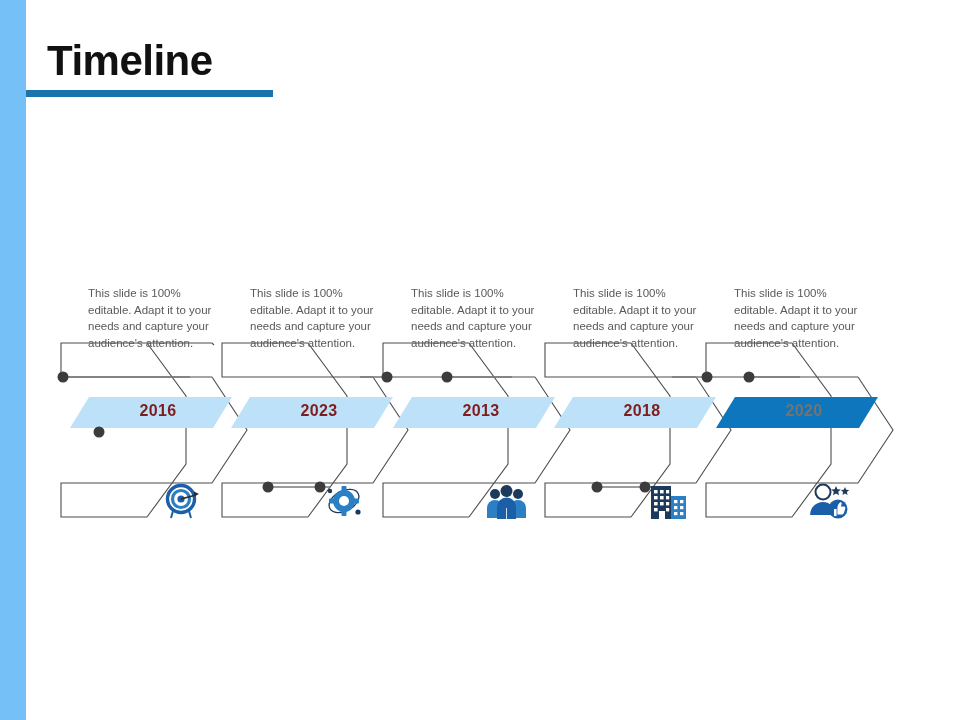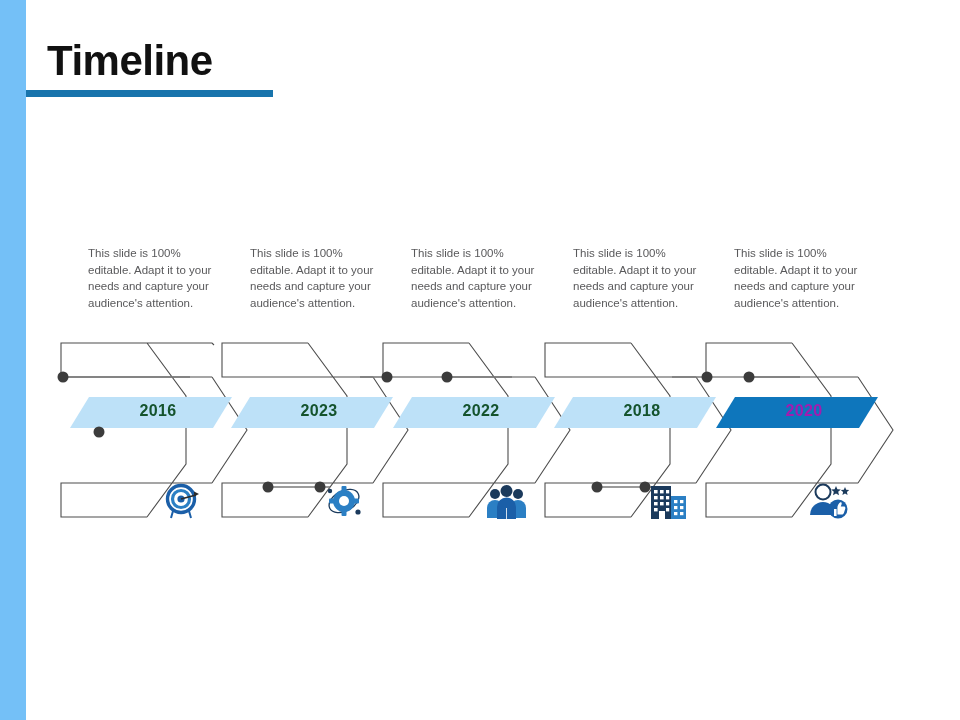--- a/index.html
+++ b/index.html
@@ -34,41 +34,42 @@
   .tl-svg{position:absolute;left:0;top:0;}
 
   
   .desc{
     position:absolute;
     width:136px;
     font-size:11.5px;
     line-height:16.5px;
     color:#59595B;
     text-align:left;
+    margin-top:40px;
   }
   .desc.d0{left:88px;top:245px;}
   .desc.d1{left:250px;top:245px;}
   .desc.d2{left:411px;top:245px;}
   .desc.d3{left:573px;top:245px;}
   .desc.d4{left:734px;top:245px;}
 
   
   .year{
     position:absolute;
     font-size:16px;font-weight:bold;
-    color:#14532d;
+    color:#7f1d1d;
     width:140px;text-align:center;
     top:402px;
     letter-spacing:0.3px;
   }
   .year.y0{left:88px;}
   .year.y1{left:249px;}
   .year.y2{left:411px;}
   .year.y3{left:572px;}
-  .year.y4{left:734px;color:#a21caf;}
+  .year.y4{left:734px;color:#737373;}
 
   .icon-wrap{position:absolute;width:42px;height:40px;}
   .icon-wrap.i0{left:163px;top:481px;}
   .icon-wrap.i1{left:325px;top:481px;}
   .icon-wrap.i2{left:486px;top:481px;}
   .icon-wrap.i3{left:648px;top:481px;}
   .icon-wrap.i4{left:809px;top:481px;}
 </style>
 </head>
 <body>
@@ -199,21 +200,21 @@
   </svg>
 
   <div class="desc d0">This slide is 100% editable. Adapt it to your needs and capture your audience's attention.</div>
   <div class="desc d1">This slide is 100% editable. Adapt it to your needs and capture your audience's attention.</div>
   <div class="desc d2">This slide is 100% editable. Adapt it to your needs and capture your audience's attention.</div>
   <div class="desc d3">This slide is 100% editable. Adapt it to your needs and capture your audience's attention.</div>
   <div class="desc d4">This slide is 100% editable. Adapt it to your needs and capture your audience's attention.</div>
 
   <div class="year y0">2016</div>
   <div class="year y1">2023</div>
-  <div class="year y2">2022</div>
+  <div class="year y2">2013</div>
   <div class="year y3">2018</div>
   <div class="year y4">2020</div>
 
   <div class="icon-wrap i0">
     <svg width="42" height="40" viewBox="0 0 42 40">
       <circle cx="18" cy="18" r="13.5" fill="none" stroke="#1B5FA8" stroke-width="3.4"></circle>
       <circle cx="18" cy="18" r="8.5" fill="none" stroke="#2B7FC4" stroke-width="3.2"></circle>
       <circle cx="18" cy="18" r="3.6" fill="#1B5FA8"></circle>
       <path d="M18 18 L33 14" stroke="#2B2B2B" stroke-width="1.8" fill="none"></path>
       <path d="M31 10.5 L36 13 L31 15.5 Z" fill="#2B2B2B"></path>

